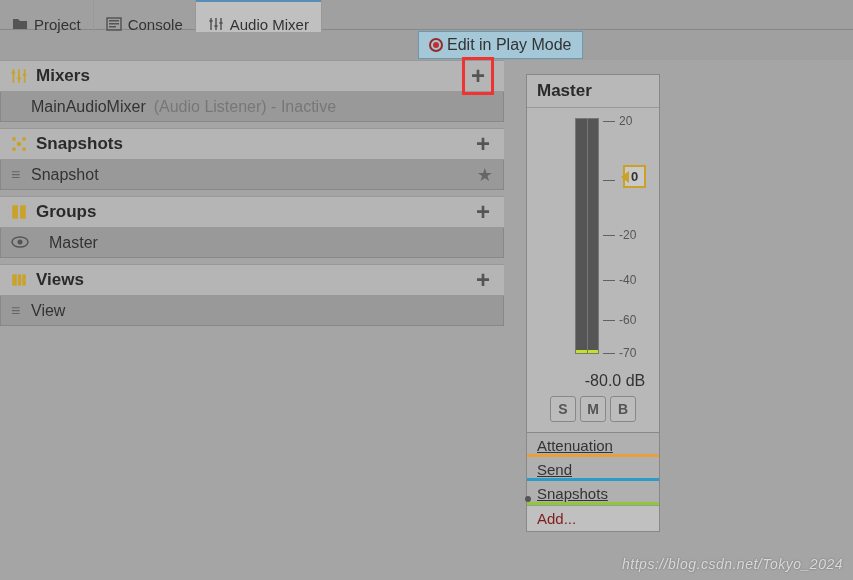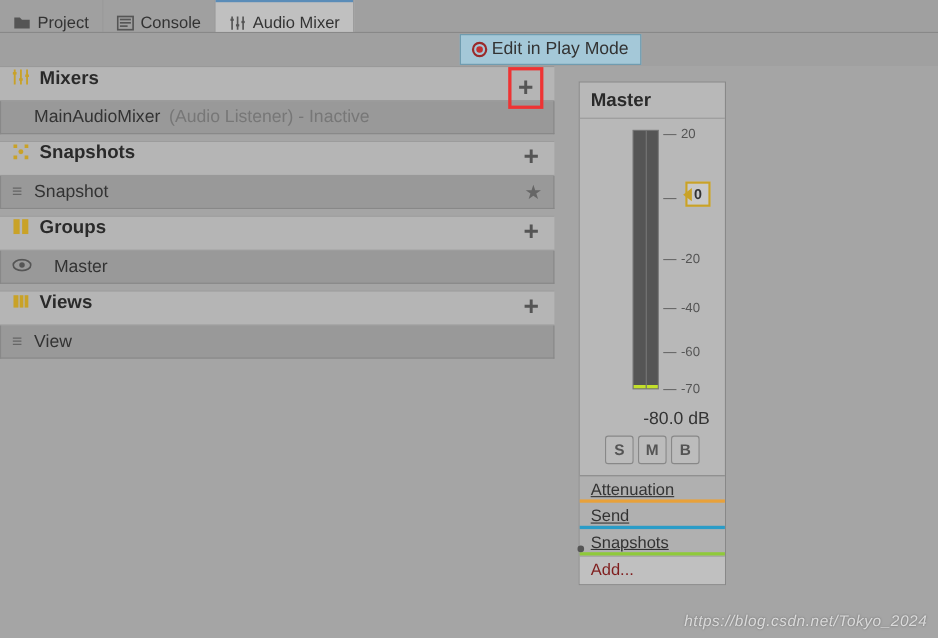--- a/index.html
+++ b/index.html
@@ -1,37 +1,37 @@
 <!DOCTYPE html>
 <html><head>
 <meta charset="utf-8">
 <style>
   * { box-sizing: border-box; margin: 0; padding: 0; font-family: Arial, Helvetica, sans-serif; }
   body { width: 853px; height: 580px; background: #a5a5a5; overflow: hidden; position: relative; }
 
   
   .tab-bar { height: 30px; background: #a0a0a0; display: flex; border-bottom: 1px solid #888; }
-  .tab { display: flex; align-items: flex-end; padding: 0 12px; gap: 6px; font-size: 15px; color: #333; border-right: 1px solid #999; cursor: pointer; }
+  .tab { display: flex; align-items: flex-start; padding: 16px 12px; gap: 6px; font-size: 15px; color: #333; border-right: 1px solid #999; cursor: pointer; }
   .tab.active { background: #c0c0c0; position: relative; }
   .tab.active::before { content: ""; position: absolute; top: 0; left: 0; right: 0; height: 2px; background: #5a8cb8; }
   .tab-icon { width: 16px; height: 16px; display: flex; align-items: center; justify-content: center; }
 
   
   .play-bar { height: 30px; background: #a0a0a0; display: flex; align-items: center; padding-left: 418px; }
   .play-btn { background: #a4c8d8; border: 1px solid #6b98ac; height: 28px; padding: 0 10px; display: flex; align-items: center; gap: 4px; font-size: 16px; color: #333; cursor: pointer; }
   .rec-icon { width: 14px; height: 14px; border: 2px solid #9a2a2a; border-radius: 50%; position: relative; }
   .rec-icon::after { content: ""; position: absolute; inset: 2px; background: #c23030; border-radius: 50%; }
 
   .content { display: flex; height: calc(100% - 60px); }
 
   
   .left-panel { width: 504px; padding: 0; }
 
   .section { margin-bottom: 6px; }
-  .section-header { height: 32px; display: flex; align-items: flex-start; padding: 0 10px; gap: 8px; background: #b5b5b5; border: 1px solid #999; border-left: none; border-right: none; }
+  .section-header { height: 32px; display: flex; align-items: center; padding: 0 10px; gap: 8px; background: #b5b5b5; border: 1px solid #999; border-left: none; border-right: none; }
   .section-title { font-size: 17px; font-weight: bold; color: #2a2a2a; flex: 1; }
   .plus-btn { font-size: 24px; font-weight: bold; color: #555; cursor: pointer; padding: 0 4px; }
   .highlight-box { border: 3px solid #e33; padding: 2px; }
 
   .section-item { height: 30px; background: #999; border: 1px solid #888; border-top: none; display: flex; align-items: center; padding: 0 10px; gap: 8px; font-size: 16px; color: #333; }
   .section-item .drag { width: 12px; color: #666; }
   .section-item .main-text { }
   .section-item .sub-text { color: #777; }
   .section-item .star { margin-left: auto; color: #666; font-size: 18px; }
   .section-item .eye { width: 20px; color: #555; font-size: 16px; }

